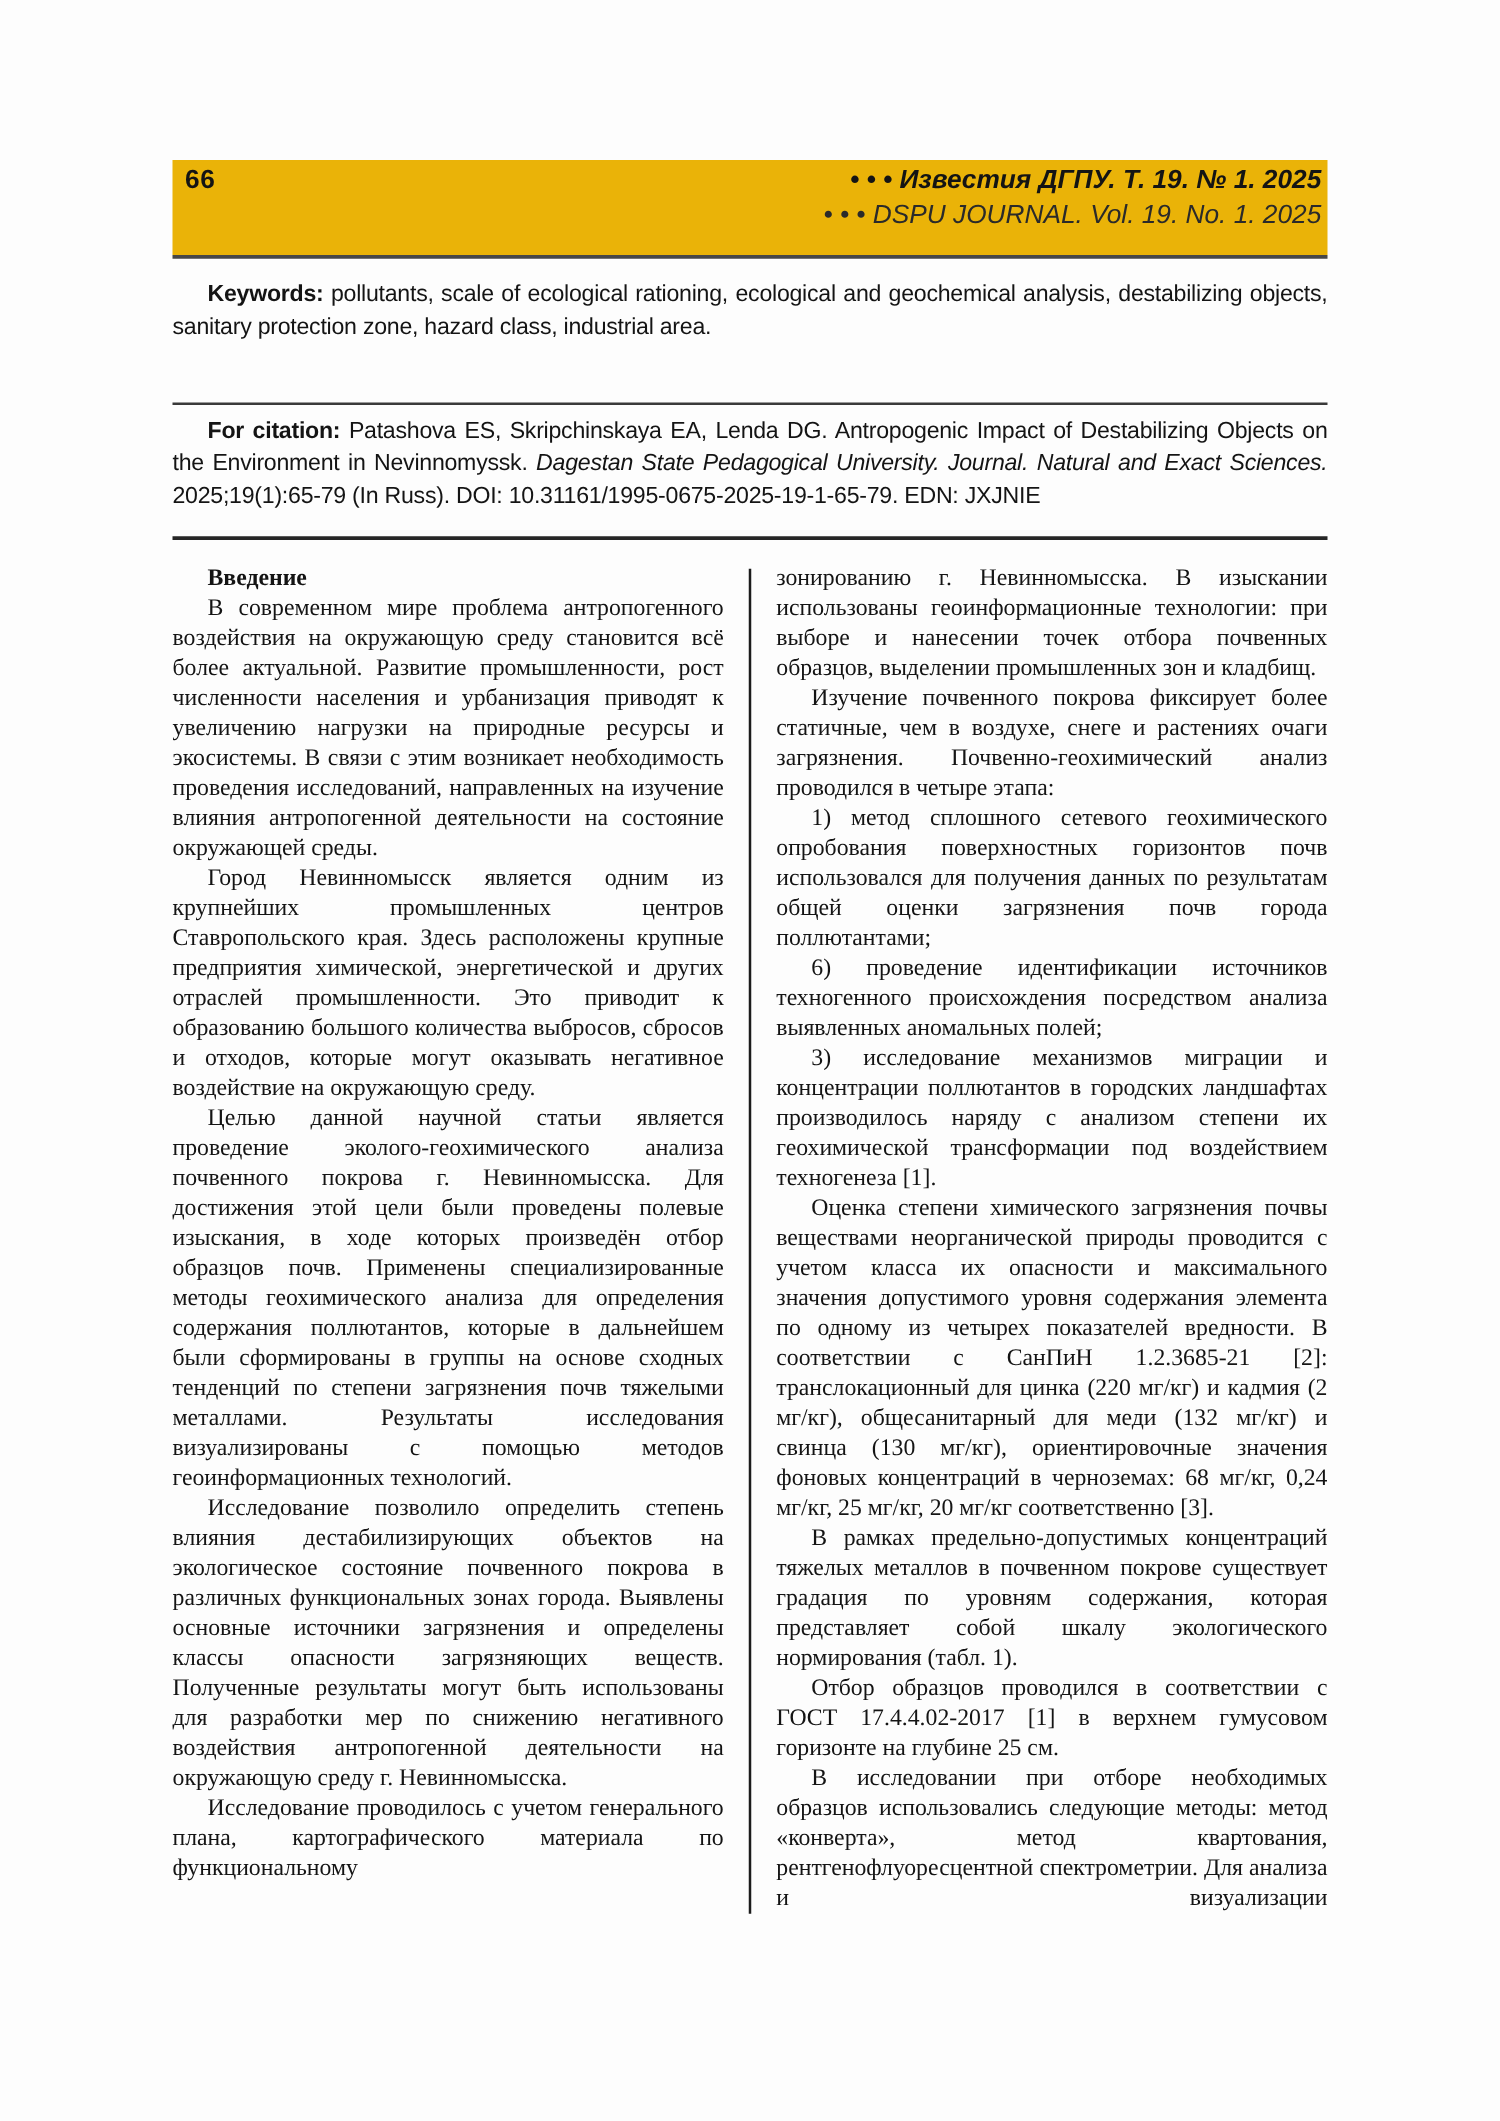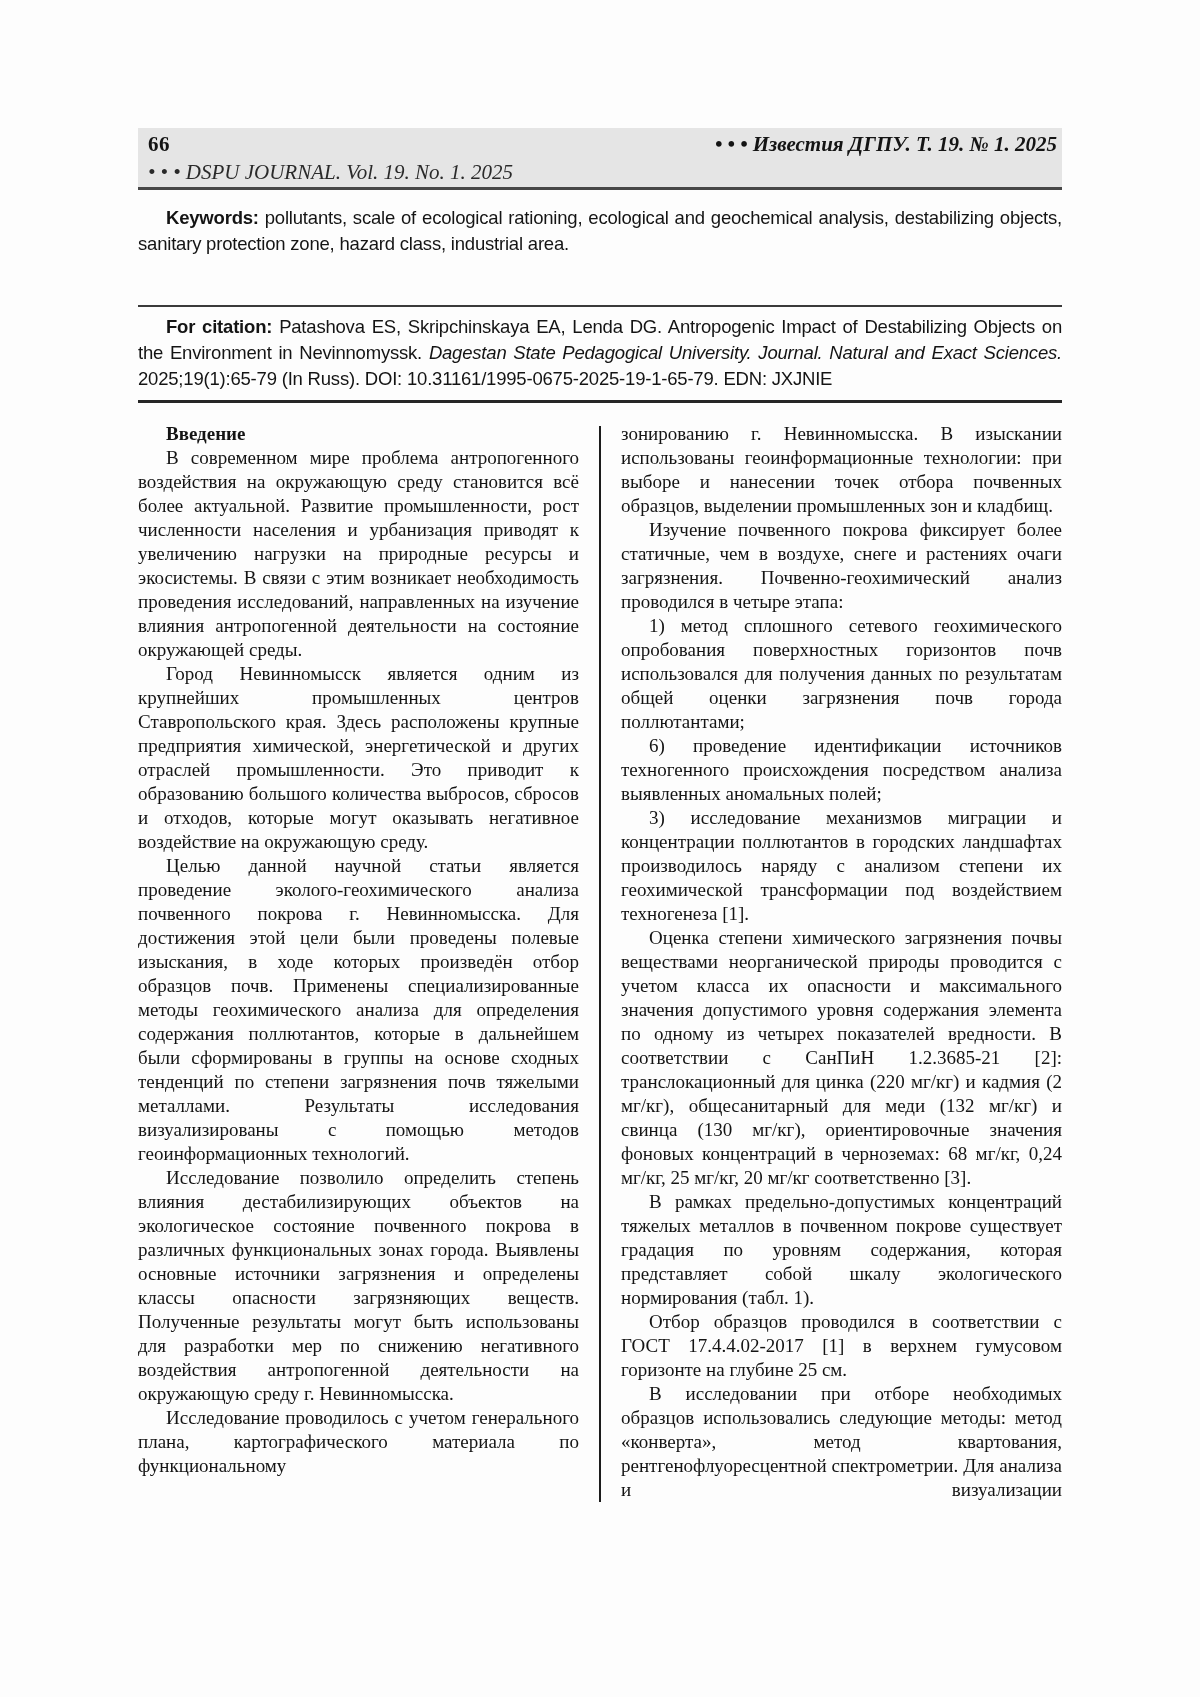--- a/index.html
+++ b/index.html
@@ -18,46 +18,46 @@
     overflow: hidden;
   }
   .content {
     position: absolute;
     left: 138px; top: 128px;
     width: 924px;
   }
 
   
   .header-band {
-    background: #e5e5e5;
-    padding: 4px 5px 3px 10px;
-    font-family: Liberation Serif, serif;
+    background: #eab308;
+    padding: 4px 5px 20px 10px;
+    font-family: Liberation Sans, sans-serif;
   }
   .header-row1 {
     display: flex; justify-content: space-between; align-items: baseline;
     height: 28px;
   }
   .page-num  { font-size: 21px; font-weight: bold; letter-spacing: 0.5px; }
   .jr-ru     { font-size: 21px; font-weight: bold; font-style: italic; }
-  .header-row2 { display: flex; justify-content: flex-start; height: 24px; }
+  .header-row2 { display: flex; justify-content: flex-end; height: 24px; }
   .jr-en     { font-size: 21px; font-style: italic; color: #2a2a2a; }
   .rule-header { border-top: 3px solid #474747; }
 
   
   .meta {
     font-family: "Liberation Sans", sans-serif;
     font-size: 18.5px; line-height: 26px;
     letter-spacing: -0.2px;
     text-align: justify;
     text-indent: 28px;
     margin: 0;
   }
   .keywords { margin-top: 15px; margin-bottom: 48px; }
   .rule-thin  { border-top: 2px solid #3a3a3a; }
-  .citation   { padding: 7px 0 8px 0; }
+  .citation   { padding: 7px 0 20px 0; }
   .rule-thick { border-top: 3px solid #262626; }
 
   
   .body-cols {
     display: flex;
     margin-top: 19px;
     font-size: 19px;
     line-height: 24px;
     text-align: justify;
   }

